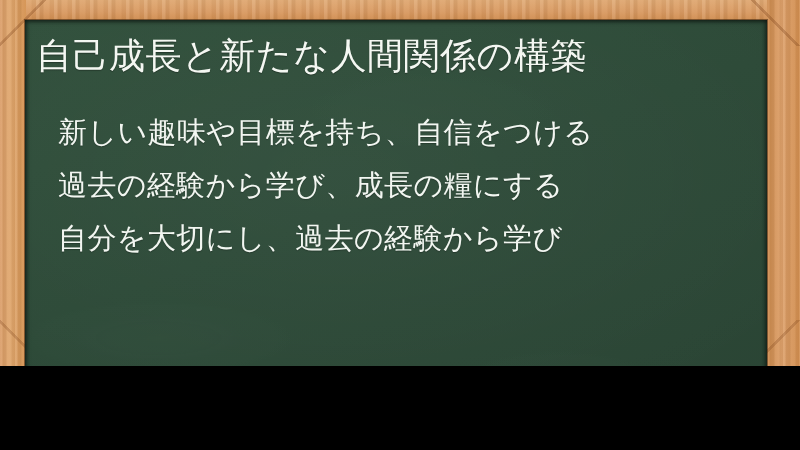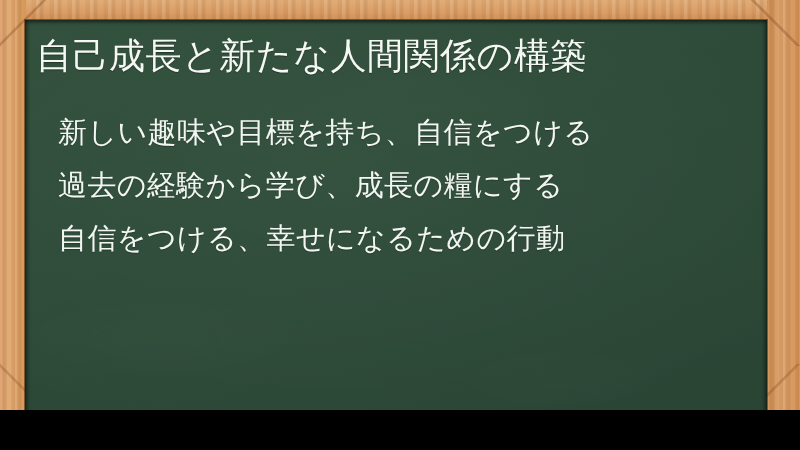--- a/index.html
+++ b/index.html
@@ -7,21 +7,21 @@
     padding: 0;
     background: #000;
   }
   body {
     font-family: "DejaVu Sans", "Liberation Sans", sans-serif;
   }
 
   #slide {
     position: relative;
     width: 800px;
-    height: 410px;
+    height: 366px;
     overflow: hidden;
     background: #d49156;
   }
 
   
   .frame {
     position: absolute;
     inset: 0;
     background:
       repeating-linear-gradient(
@@ -234,21 +234,21 @@
   <div class="board">
     <div class="board-dust"></div>
 
     <div class="board-content">
 
       <div class="board-title">自己成長と新たな人間関係の構築</div>
 
       <div class="board-lines">
         <div class="board-line">新しい趣味や目標を持ち、自信をつける</div>
         <div class="board-line">過去の経験から学び、成長の糧にする</div>
-        <div class="board-line">自信をつける、幸せになるための行動</div>
+        <div class="board-line">自分を大切にし、過去の経験から学び</div>
       </div>
 
     </div>
   </div>
 
   <div class="chalk-stick"></div>
 
 </div>
 
 </body></html>

